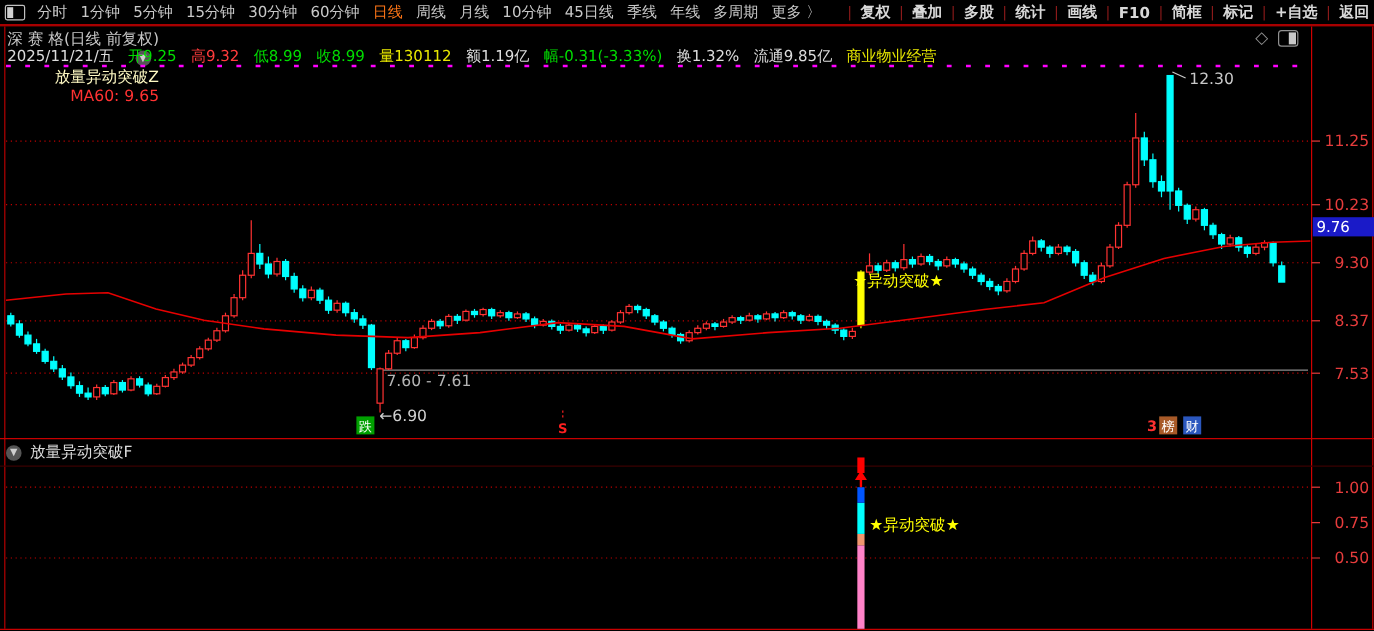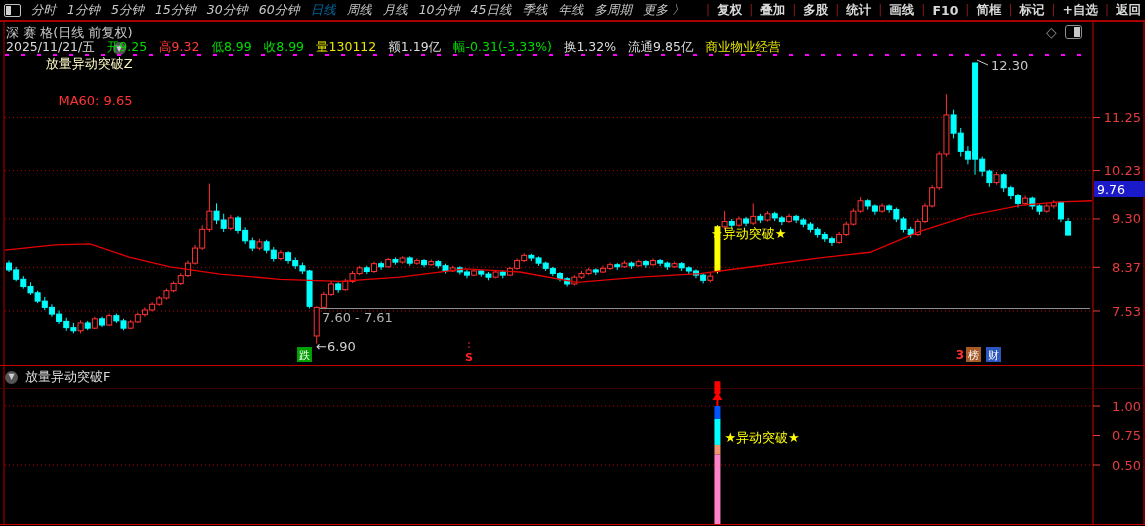--- a/index.html
+++ b/index.html
@@ -4,33 +4,33 @@
 <style>
   html,body{margin:0;padding:0;background:#000;}
   .screen{position:relative;width:1145px;height:526px;background:#000;overflow:hidden;
           font-family:"DejaVu Sans",sans-serif;}
   
   .menubar{position:absolute;top:0;left:0;width:1145px;height:22px;display:flex;align-items:center;
            box-sizing:border-box;border-bottom:2px solid #A80000;background:#000;}
   .winicon{width:15px;height:11px;border:1px solid #C0C0C0;border-radius:2px;margin:0 10px 0 4px;
            position:relative;display:inline-block;flex:0 0 auto;}
   .winicon i{position:absolute;left:1px;top:1px;bottom:1px;width:5px;background:#D0D0D0;}
-  .menu-left{display:flex;align-items:center;white-space:nowrap;font-style:italic;}
+  .menu-left{display:flex;align-items:center;white-space:nowrap;}
   .mitem{color:#C8C8C8;font-size:12.5px;margin-right:11px;cursor:default;}
-  .mitem.active{color:#0369a1;}
+  .mitem.active{color:#f97316;}
   .menu-right{margin-left:auto;display:flex;align-items:center;white-space:nowrap;padding-right:4px;}
   .tbitem{color:#D8D8D8;font-size:12.5px;font-weight:bold;}
   .msep{color:#8B1A1A;margin:0 7px;font-size:12px;}
   
   .title-row{position:absolute;top:24px;left:6px;display:flex;align-items:flex-end;
              font-size:13px;color:#C8C8C8;white-space:nowrap;flex-direction:column;}
   .chev{width:13px;height:13px;border-radius:50%;background:#555;color:#CFCFCF;display:inline-flex;
         align-items:center;justify-content:center;font-size:8px;margin:0 7px;line-height:1;}
   .ind-name{color:#fef9c3;}
-  .ma-red{color:#FF3232;margin-left:9px;margin-top:20px;}
+  .ma-red{color:#FF3232;margin-left:9px;}
   .row2-icons{position:absolute;top:25px;left:1046px;display:flex;gap:8px;align-items:center;}
   .diamond{color:#909090;font-size:14px;line-height:1;}
   .panelicon{width:15px;height:12px;border:1px solid #909090;border-radius:3px;position:relative;}
   .panelicon i{position:absolute;right:1px;top:1px;bottom:1px;width:6px;background:#C8C8C8;}
   .info-row{position:absolute;top:39px;left:6px;font-size:12.5px;white-space:nowrap;}
   .info-row span{margin-right:8px;}
   .g{color:#00DC00}.r{color:#FF3C3C}.y{color:#E8E800}.w{color:#DCDCDC}
   
   .sub-label{position:absolute;top:368px;left:5px;display:flex;align-items:center;
              font-size:13px;color:#DCDCDC;white-space:nowrap;}

